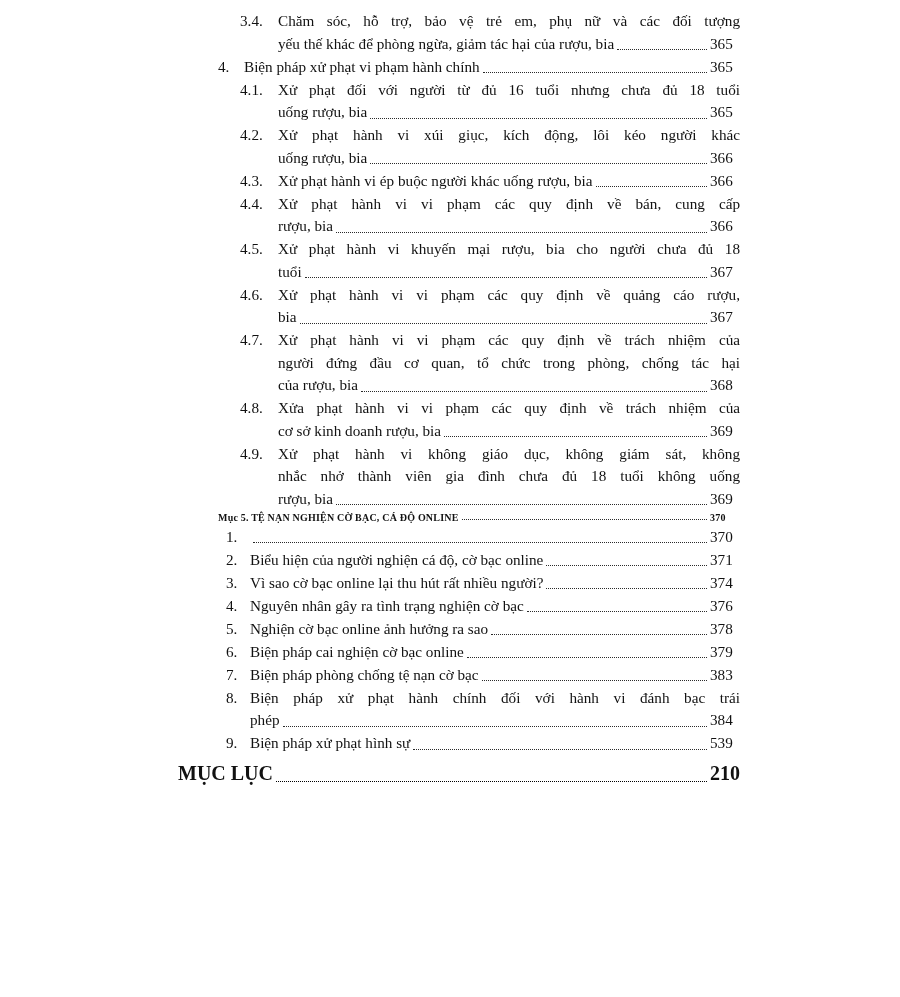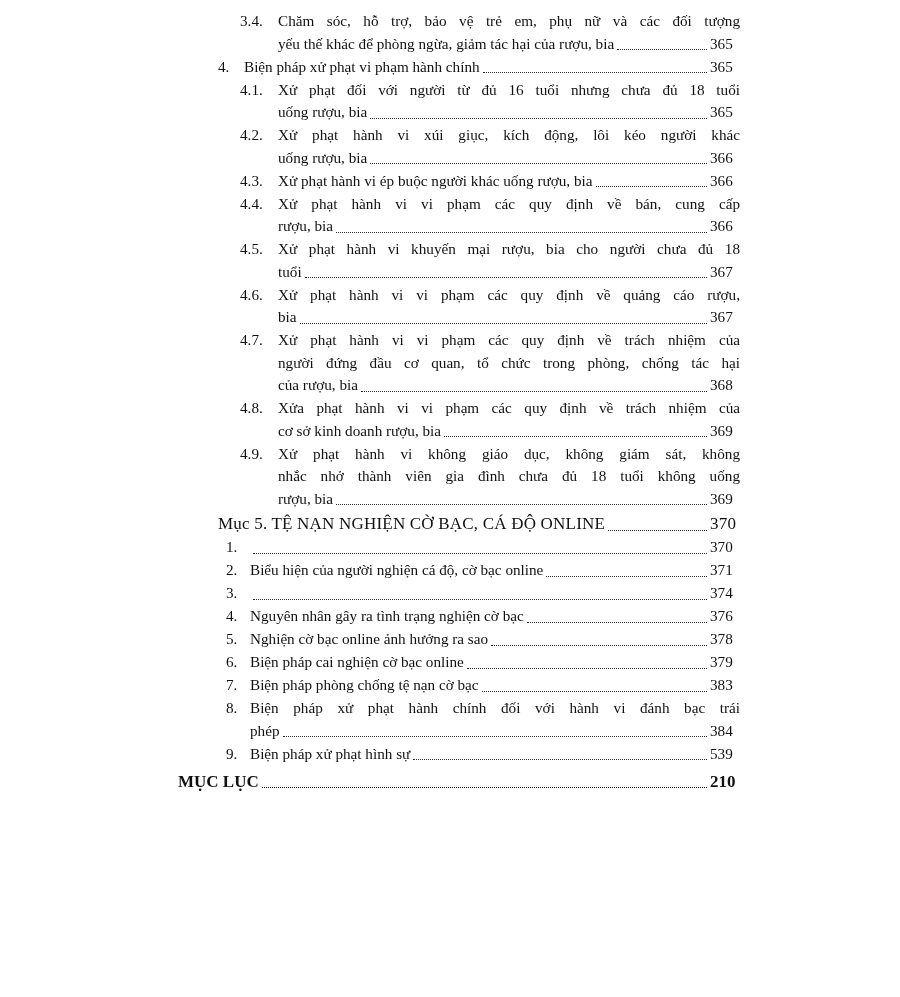--- a/index.html
+++ b/index.html
@@ -79,28 +79,28 @@
     white-space: pre;
   }
 
   
   .lvl-sub    { padding-left: 22px; }   
   .lvl-main   { padding-left: 0px; }    
   .lvl-sec    { padding-left: 0px; }    
   .lvl-item   { padding-left: 8px; }    
 
   .section-head {
-    font-size: 17px;
-    font-weight: 400;
+    font-size: 10px;
+    font-weight: 700;
     letter-spacing: 0.2px;
   }
   .muc-luc {
     margin-top: 4px;
     font-weight: bold;
-    font-size: 17px;
+    font-size: 20px;
     padding-left: -10px;
   }
   .muc-luc .leaders {
     border-bottom: 1px dotted #000;
     margin-bottom: 6px;
   }
   .indent-neg { margin-left: -40px; }
 </style>
 </head>
 <body>
@@ -253,20 +253,21 @@
             <span class="tail">Biểu hiện của người nghiện cá độ, cờ bạc online</span>
             <span class="leaders"></span>
             <span class="page-no">371</span>
           </p>
         </div>
       </div>
       <div class="multi lvl-item">
         <span class="num" style="width: 24px;">3.</span>
         <div class="body">
           <p class="last">
+            <span class="tail">Vì sao cờ bạc online lại thu hút rất nhiều người?</span>
             <span class="leaders"></span>
             <span class="page-no">374</span>
           </p>
         </div>
       </div>
       <div class="multi lvl-item">
         <span class="num" style="width: 24px;">4.</span>
         <div class="body">
           <p class="last">
             <span class="tail">Nguyên nhân gây ra tình trạng nghiện cờ bạc</span>

